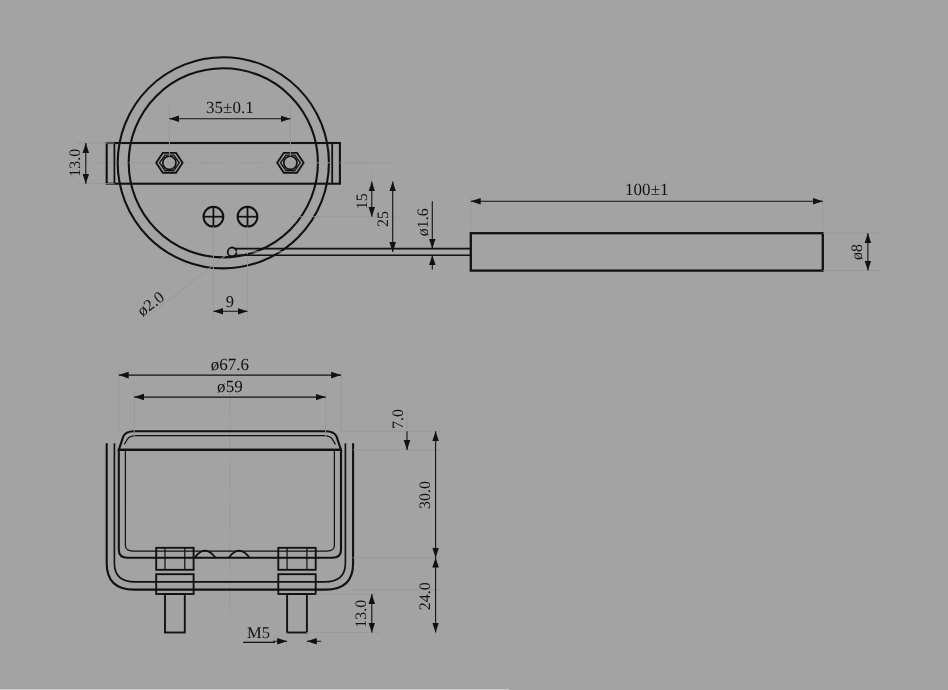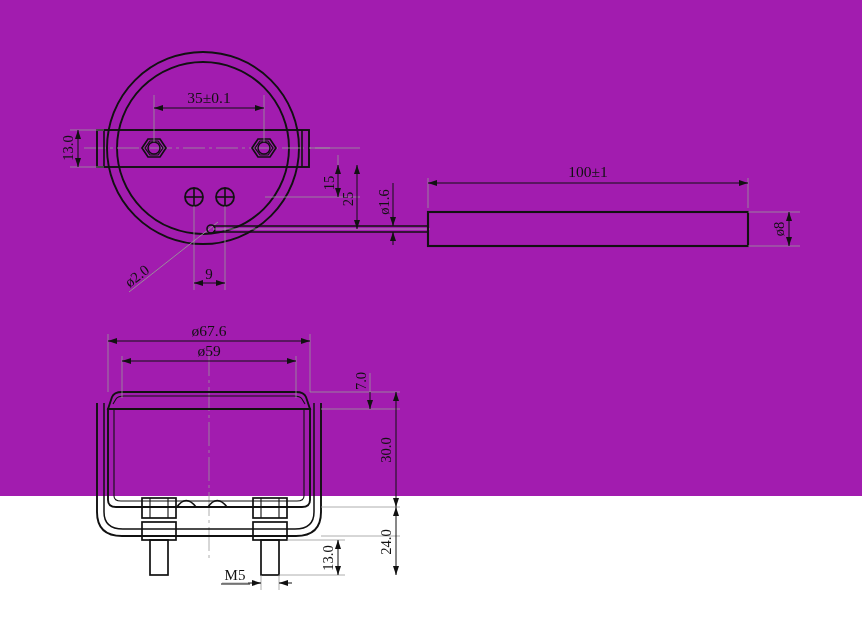--- a/index.html
+++ b/index.html
@@ -1,18 +1,18 @@
 <!DOCTYPE html>
 <html><head>
 <meta charset="utf-8">
 <style>
   html,body{margin:0;padding:0;background:#ffffff;}
   body{width:862px;height:627px;overflow:hidden;
        font-family:"Liberation Serif", serif;}
-  #stage{position:relative;width:862px;height:496px;background:#a21caf;}
+  #stage{position:relative;width:862px;height:627px;background:#a3a3a3;}
   svg{display:block;}
   text{font-family:"Liberation Serif", serif; fill:#111111;}
 </style>
 </head>
 <body>
 
 <div id="stage">
 <svg width="862" height="627" viewBox="0 0 862 627">
 
   <defs>

